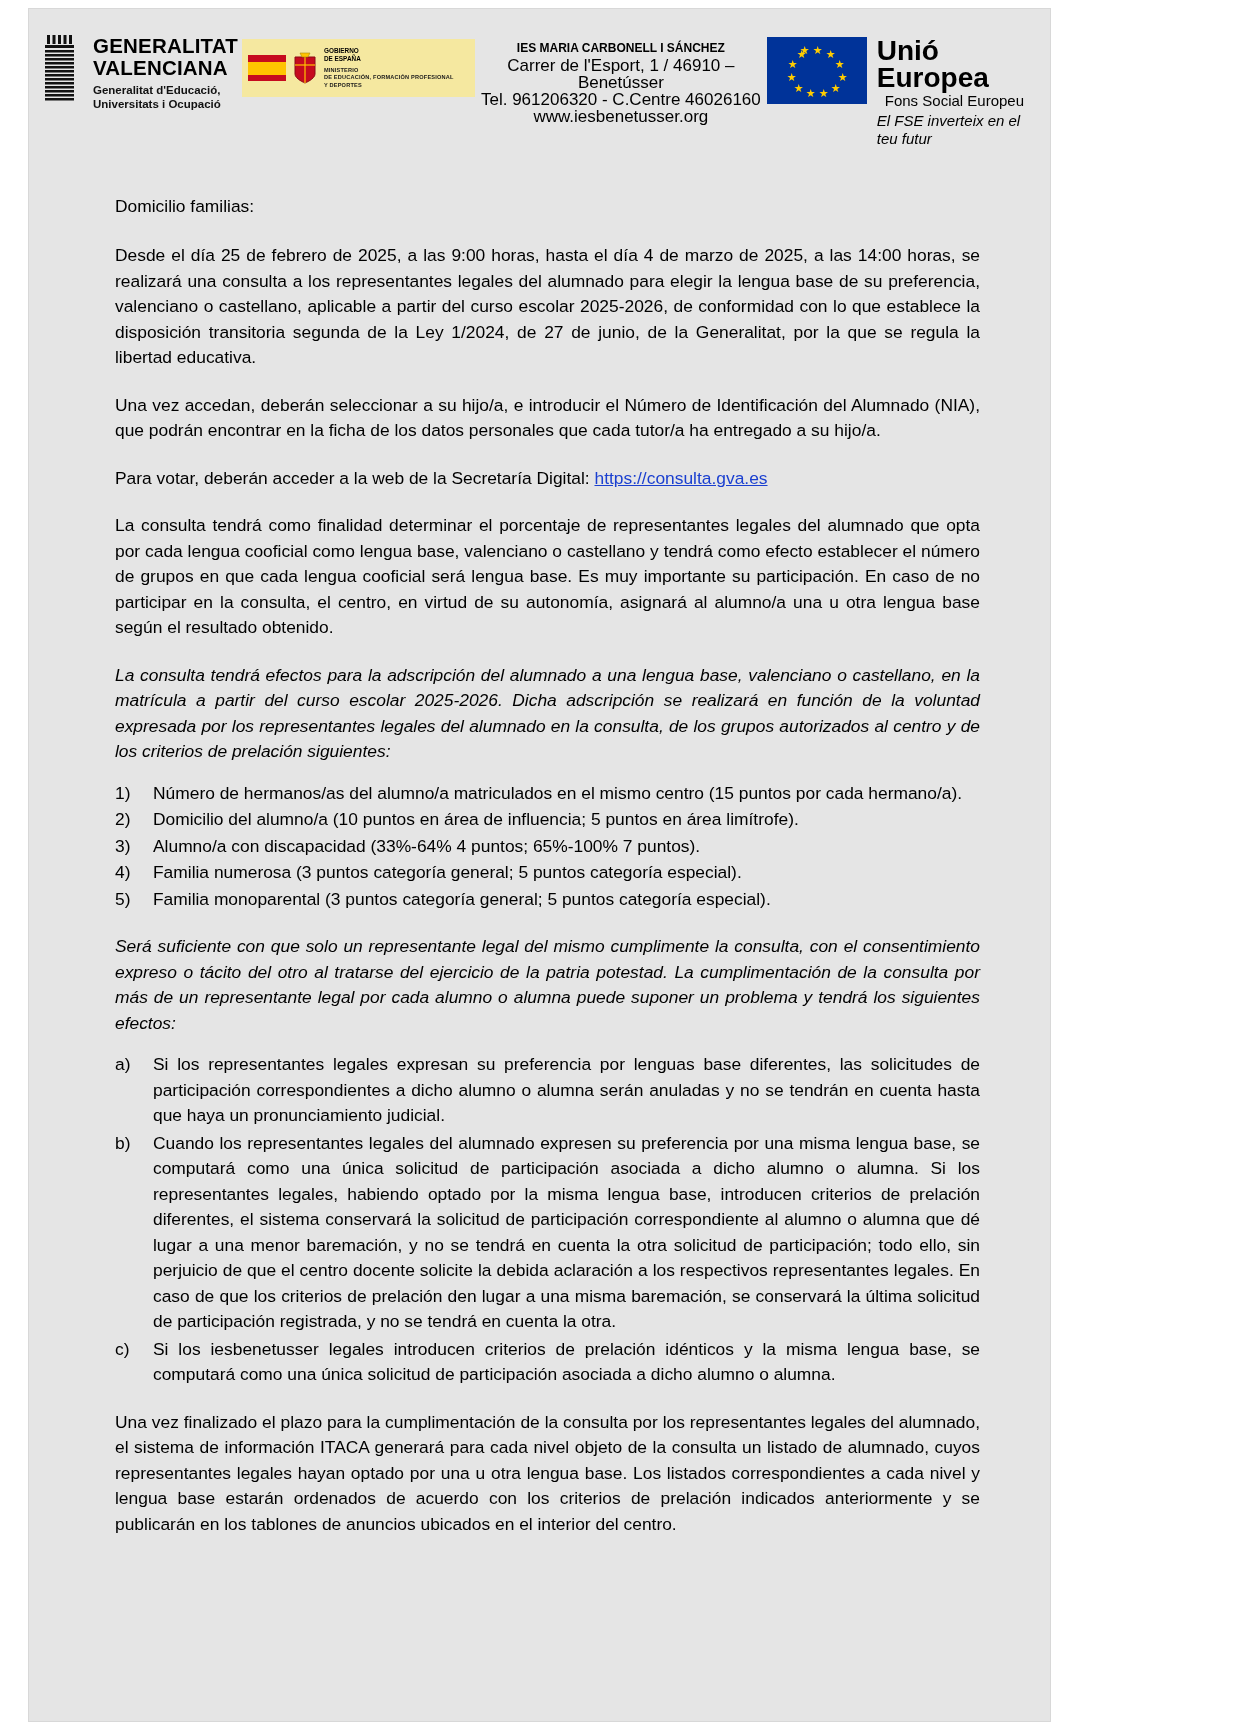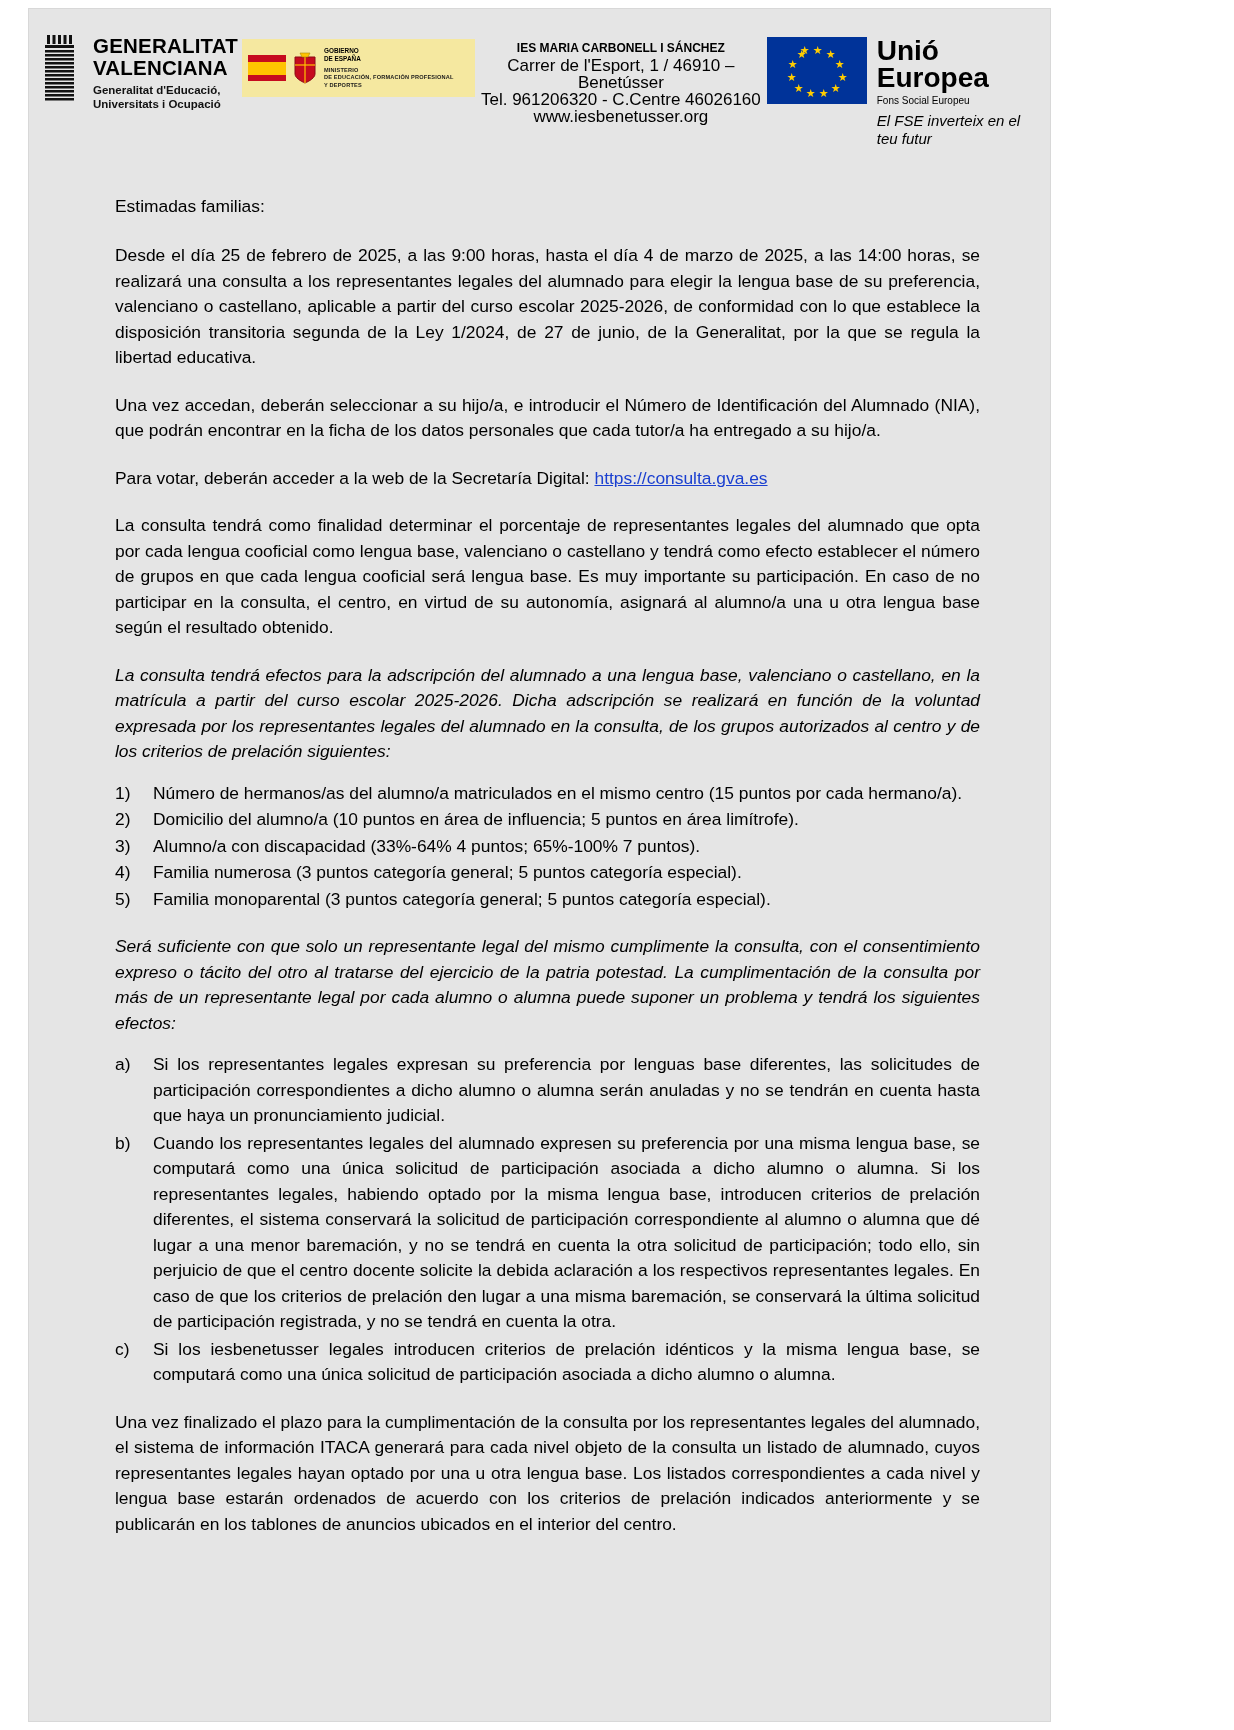--- a/index.html
+++ b/index.html
@@ -143,23 +143,24 @@
     color: #ffcc00;
     font-size: 11px;
     line-height: 11px;
   }
   .eu-text .eu-t1 {
     font-weight: bold;
     font-size: 28px;
     line-height: 27px;
   }
   .eu-text .eu-t2 {
-    font-size: 10px;
+    font-size: 15px;
     line-height: 18px;
     margin-top: 1px;
+    text-align: center;
   }
   .eu-text .eu-t3 {
     font-style: italic;
     font-size: 15px;
     line-height: 18px;
     margin-top: 2px;
   }
 
   
   .content {
@@ -273,21 +274,21 @@
       <div class="eu-text">
         <div class="eu-t1">Unió Europea</div>
         <div class="eu-t2">Fons Social Europeu</div>
         <div class="eu-t3">El FSE inverteix en el teu futur</div>
       </div>
     </div>
   </div>
 
   <div class="content">
 
-    <div class="salutation">Estimadas familias:</div>
+    <div class="salutation">Domicilio familias:</div>
 
     <p class="para">Desde el día 25 de febrero de 2025, a las 9:00 horas, hasta el día 4 de marzo de 2025, a las 14:00 horas, se realizará una consulta a los representantes legales del alumnado para elegir la lengua base de su preferencia, valenciano o castellano, aplicable a partir del curso escolar 2025-2026, de conformidad con lo que establece la disposición transitoria segunda de la Ley 1/2024, de 27 de junio, de la Generalitat, por la que se regula la libertad educativa.</p>
 
     <p class="para">Una vez accedan, deberán seleccionar a su hijo/a, e introducir el Número de Identificación del Alumnado (NIA), que podrán encontrar en la ficha de los datos personales que cada tutor/a ha entregado a su hijo/a.</p>
 
     <p class="para">
       <span>Para votar, deberán acceder a la web de la Secretaría Digital: </span><a class="link" href="#">https://consulta.gva.es</a>
     </p>
 
     <p class="para">La consulta tendrá como finalidad determinar el porcentaje de representantes legales del alumnado que opta por cada lengua cooficial como lengua base, valenciano o castellano y tendrá como efecto establecer el número de grupos en que cada lengua cooficial será lengua base. Es muy importante su participación. En caso de no participar en la consulta, el centro, en virtud de su autonomía, asignará al alumno/a una u otra lengua base según el resultado obtenido.</p>

